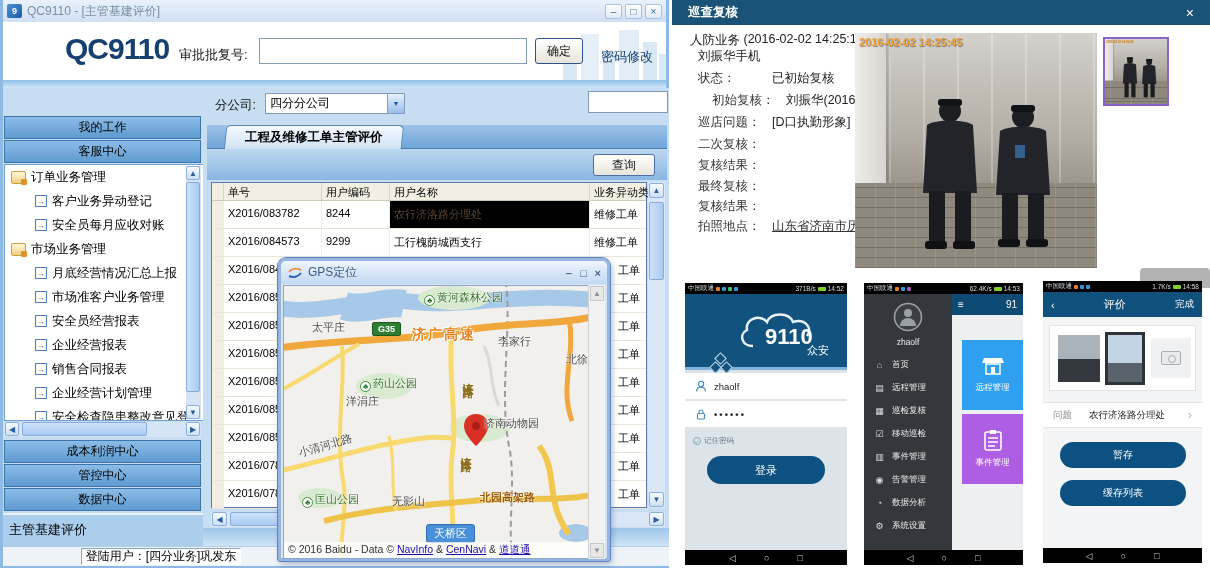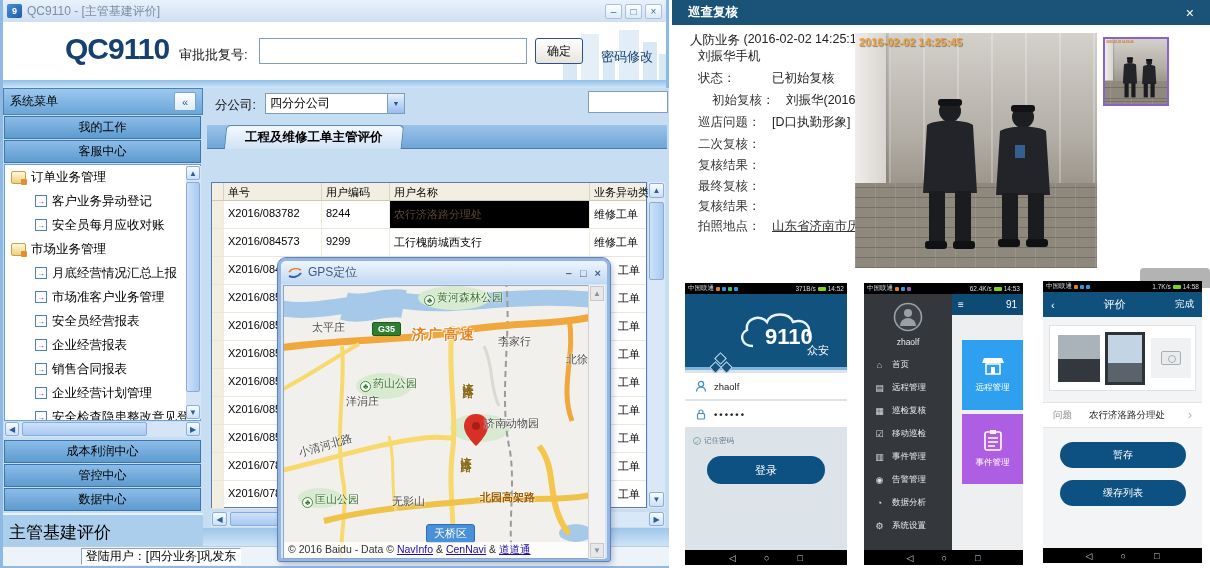--- a/index.html
+++ b/index.html
@@ -15,31 +15,31 @@
 .logo{position:absolute;left:62px;top:10px;font-size:30px;font-weight:bold;color:#16406f;letter-spacing:-1px}
 .sky{position:absolute;bottom:0;background:#a9cbe8;opacity:.45}
 .fld-label{position:absolute;font-size:13px;color:#111}
 .txtinput{position:absolute;background:#fff;border:1px solid #7f9db9}
 .btn-xp{position:absolute;background:linear-gradient(#ffffff,#e7e5da);border:1px solid #2f4f8f;border-radius:3px;font-size:12px;color:#111;display:flex;align-items:center;justify-content:center}
 .blueband{position:absolute;left:0;top:80px;right:0;height:8px;background:linear-gradient(#8fc0e8,#cfe6fa)}
 
 .side-head{position:absolute;left:0;top:88px;width:200px;height:27px;background:linear-gradient(#9cc8ef,#69a6d8);border:1px solid #4f81b0;display:flex;align-items:center;padding:0 6px;font-size:12px;color:#000}
 .collapse-btn{margin-left:auto;width:22px;height:19px;background:linear-gradient(#fff,#dcebfa);border:1px solid #7aa5cf;border-radius:2px;color:#2c5d9e;font-size:11px;display:flex;align-items:center;justify-content:center}
 .bluebar{position:absolute;left:1px;width:197px;height:23px;background:linear-gradient(#8cbce8,#5e9bd0);border:1px solid #3a76ad;display:flex;align-items:center;justify-content:center;font-size:12px;color:#000}
-.tree{position:absolute;left:1px;top:164px;width:197px;height:257px;background:#fff;border:1px solid #6f9fcc;overflow:hidden}
+.tree{position:absolute;left:1px;top:164px;width:220px;height:257px;background:#fff;border:1px solid #6f9fcc;overflow:hidden}
 .trow{display:flex;align-items:center;height:24px;font-size:12.5px;color:#000;white-space:nowrap}
 .gicon{width:15px;height:13px;background:linear-gradient(#fff6dd,#f0d07e);border:1px solid #c9a13b;border-radius:2px;margin:0 5px 0 6px;position:relative;flex:none}
 .gicon::after{content:"";position:absolute;right:-2px;bottom:-2px;width:6px;height:6px;background:#e2902e;border-radius:1px}
 .licon{width:12px;height:12px;background:#fff;border:1px solid #4f7dc0;margin:0 5px 0 30px;font-size:8px;color:#2059b0;display:flex;align-items:center;justify-content:center;flex:none}
 .vscroll{position:absolute;width:15px;background:#d6e5f6}
 .hscroll{position:absolute;height:15px;background:#d6e5f6}
 .sbtn{position:absolute;background:linear-gradient(#f7fbff,#cde0f7);border:1px solid #8aaede;border-radius:2px;color:#2c5d9e;font-size:8px;display:flex;align-items:center;justify-content:center}
 .sthumb{position:absolute;background:linear-gradient(90deg,#cde2fa,#a9c9f0);border:1px solid #88abdd;border-radius:2px}
 .sthumb.h{background:linear-gradient(#cde2fa,#a9c9f0)}
-.section-lbl{position:absolute;left:0;top:513px;width:200px;height:33px;background:#aaceec;border-top:2px solid #e8f2fb;font-size:17px;color:#000;padding:6px 0 0 6px}
+.section-lbl{position:absolute;left:0;top:513px;width:200px;height:33px;background:#aaceec;border-top:2px solid #e8f2fb;font-size:13px;color:#000;padding:6px 0 0 6px}
 .statusbar{position:absolute;left:0;top:546px;width:666px;height:20px;background:#eef3f9;border-top:1px solid #b6cde2}
 .statusbox{position:absolute;left:78px;top:1px;width:160px;height:17px;border:1px solid;border-color:#8aa6c4 #fff #fff #8aa6c4;background:#fff;font-size:12px;display:flex;align-items:center;justify-content:center}
 
 .main{position:absolute;left:200px;top:88px;width:466px;height:458px;background:#c7ddf2}
 .combo{position:absolute;background:#fff;border:1px solid #7f9db9;font-size:12px;display:flex;align-items:center}
 .combo .ar{margin-left:auto;width:17px;height:100%;background:linear-gradient(#e8f1fd,#98bdec);border-left:1px solid #7f9db9;color:#1c4fa0;font-size:7px;display:flex;align-items:center;justify-content:center}
 .tabstrip{position:absolute;left:4px;top:37px;right:2px;height:24px;background:linear-gradient(#9cc3e8,#6fa5d9);border-bottom:1px solid #4c7cab}
 .tab-active{position:absolute;left:18px;top:0;width:178px;height:24px;background:linear-gradient(#f4f9ff,#cfe2f4);border:1px solid #5a86b8;border-bottom:none;border-radius:5px 5px 0 0;display:flex;align-items:center;justify-content:center;font-size:12.5px;font-weight:bold;color:#000;transform:skewX(-6deg)}
 .tab-active>span{transform:skewX(6deg)}
 .toolbar{position:absolute;left:4px;top:61px;right:2px;height:31px;background:linear-gradient(#bcd8f0,#8ab6e2)}
@@ -134,24 +134,20 @@
       <div class="sky" style="left:640px;width:14px;height:38px"></div>
       <div class="sky" style="left:656px;width:10px;height:26px"></div>
       <div class="logo">QC9110</div>
       <div class="fld-label" style="left:176px;top:24px">审批批复号:</div>
       <input class="txtinput" style="left: 256px; top: 16px; width: 268px; height: 26px;">
       <div class="btn-xp" style="left:532px;top:16px;width:48px;height:26px">确定</div>
       <div class="fld-label" style="left:598px;top:26px;color:#16406f">密码修改</div>
     </div>
     <div class="blueband"></div>
 
-    <div class="side-head">
-      <span>系统菜单</span>
-      <span class="collapse-btn">«</span>
-    </div>
     <div class="bluebar" style="top:140px">客服中心</div>
     <div class="bluebar" style="top:116px">我的工作</div>
 
     <div class="tree">
       <div class="trow">
           <span class="gicon"></span>
           <span>订单业务管理</span>
         </div>
       <div class="trow">
           <span class="licon">→</span>
@@ -218,20 +214,23 @@
       <div class="fld-label" style="left:12px;top:9px;font-size:12.5px">分公司:</div>
       <div class="combo" style="left:62px;top:5px;width:140px;height:21px;padding-left:4px">
         <span>四分分公司</span>
         <span class="ar">▼</span>
       </div>
       <input class="txtinput" style="left: 385px; top: 3px; width: 80px; height: 22px;">
       <div class="tabstrip">
         <div class="tab-active">
             <span>工程及维修工单主管评价</span>
           </div>
+      </div>
+      <div class="toolbar">
+        <div class="btn-xp" style="left:386px;top:5px;width:62px;height:22px;border-color:#4d6fa8">查询</div>
       </div>
 
       <div class="table">
         <div class="thead">
           <div class="c0"></div>
           <div class="c1">单号</div>
           <div class="c2">用户编码</div>
           <div class="c3">用户名称</div>
           <div class="c4">业务异动类型</div>
         </div>

